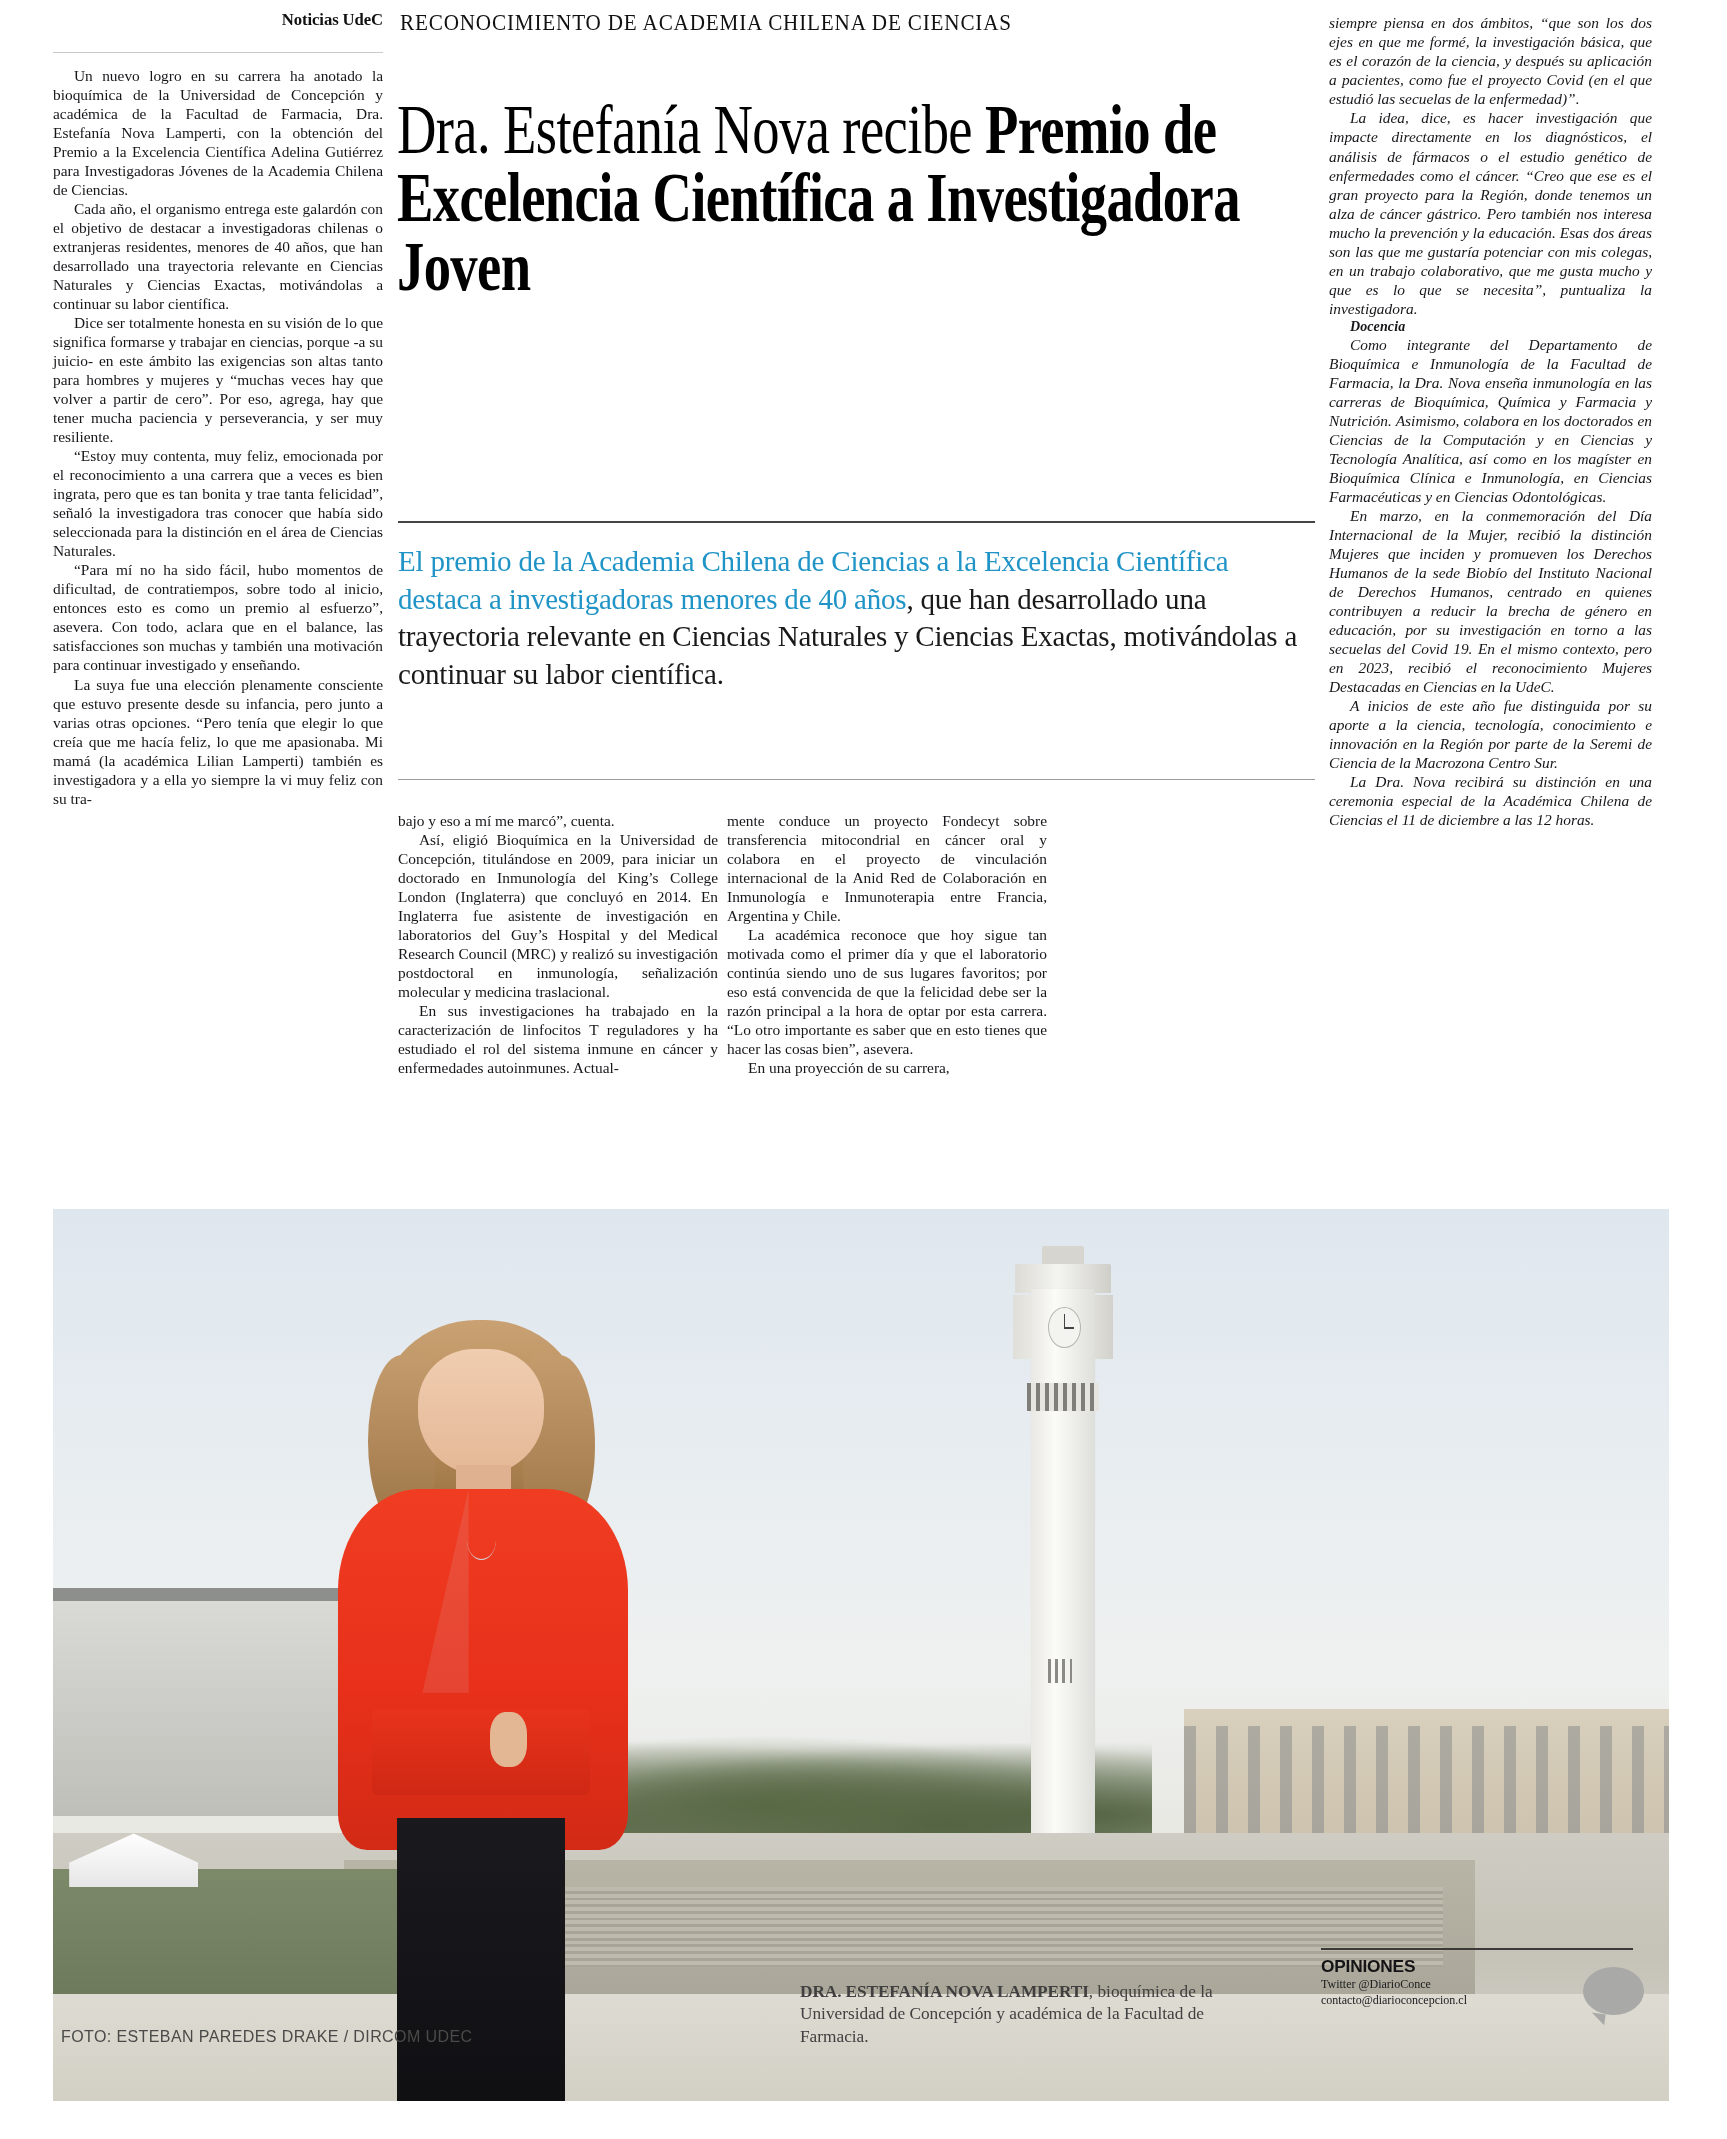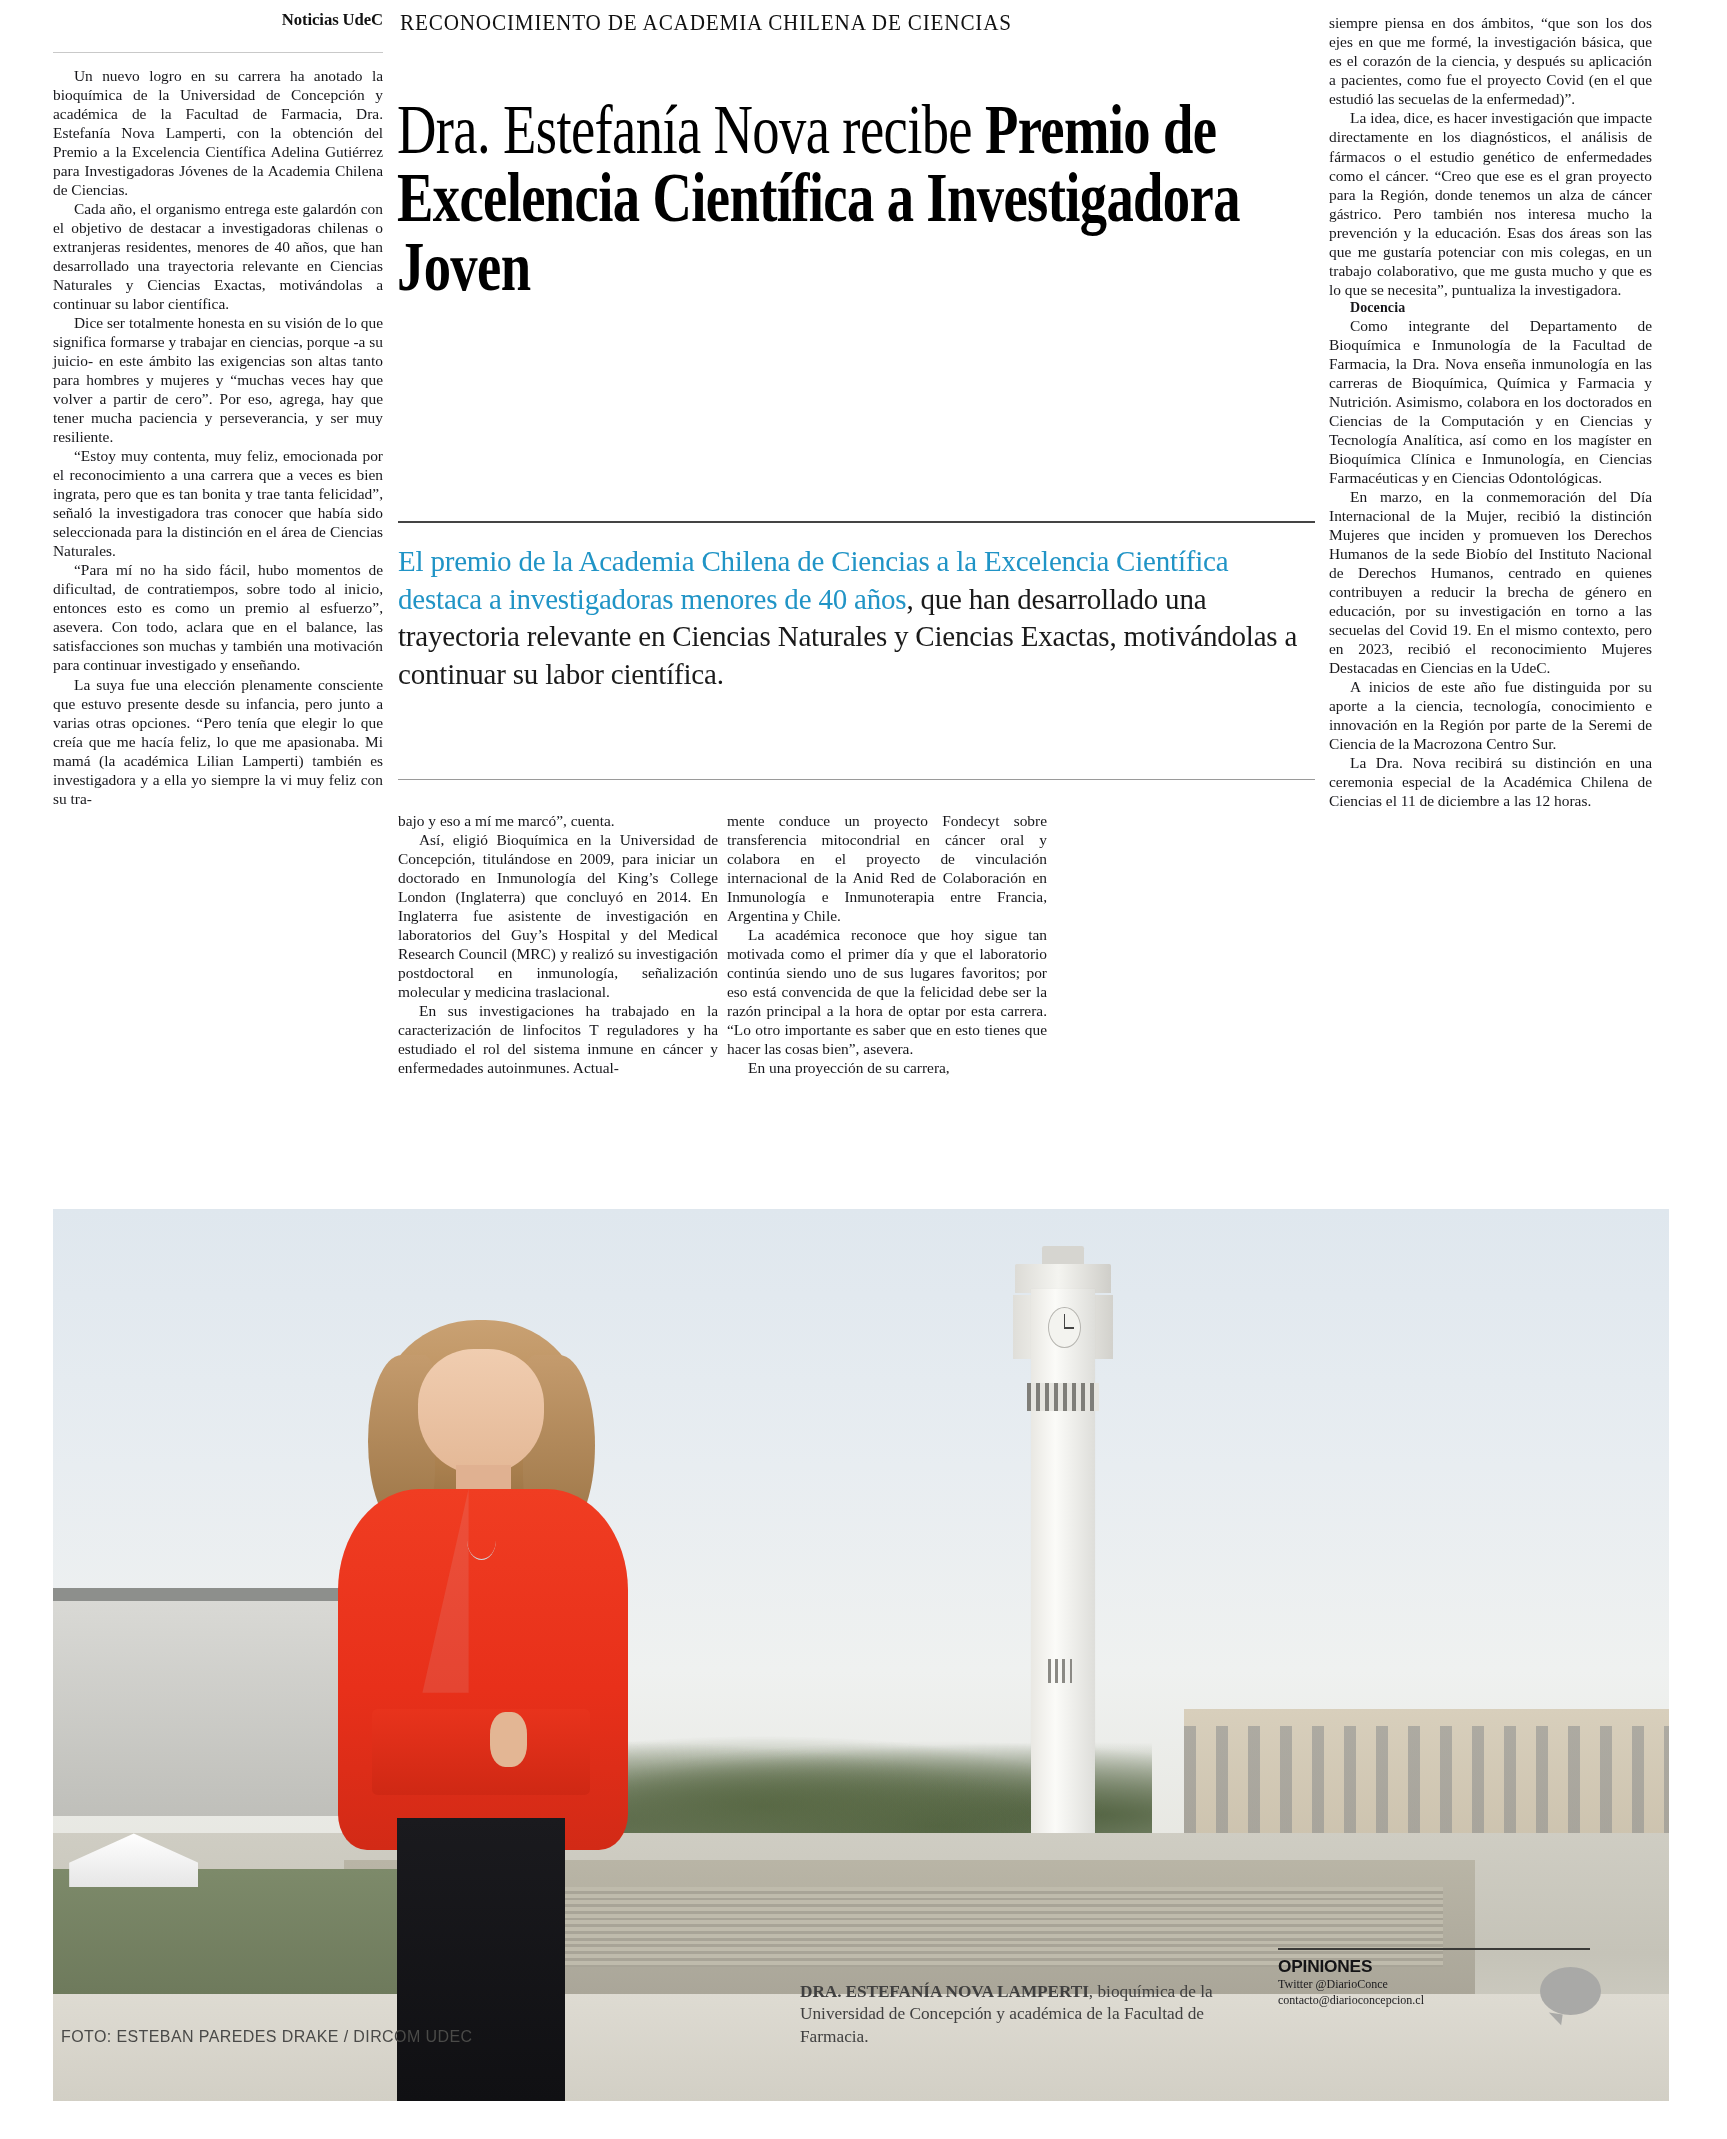--- a/index.html
+++ b/index.html
@@ -263,21 +263,21 @@
     font-size:16px; letter-spacing:0.4px; color:#4a4a48;
   }
   .caption {
     position:absolute; left:800px; top:1981px; width:468px;
     font-family:"Liberation Serif", serif;
     font-size:17.3px; line-height:1.30; color:#404040;
   }
   .caption b { font-weight:bold; letter-spacing:-0.1px; }
 
   .opin {
-    position:absolute; left:1278px; top:1948px; width:329px;
+    position:absolute; left:1321px; top:1948px; width:329px;
   }
   .opin-rule { width:312px; height:1.7px; background:#3a3a38; margin-bottom:6.7px; }
   .opin-title {
     font-family:"Liberation Sans", sans-serif;
     font-weight:bold; font-size:17.3px; letter-spacing:-0.2px; color:#141416;
   }
   .opin-line {
     font-family:"Liberation Serif", serif;
     font-size:12px; line-height:1.32; color:#1b1b1e;
   }
@@ -330,21 +330,21 @@
     <p>Así, eligió Bioquímica en la Universidad de Concepción, titulándose en 2009, para iniciar un doctorado en Inmunología del King’s College London (Inglaterra) que concluyó en 2014. En Inglaterra fue asistente de investigación en laboratorios del Guy’s Hospital y del Medical Research Council (MRC) y realizó su investigación postdoctoral en inmunología, señalización molecular y medicina traslacional.</p>
     <p>En sus investigaciones ha trabajado en la caracterización de linfocitos T reguladores y ha estudiado el rol del sistema inmune en cáncer y enfermedades autoinmunes. Actual-</p>
   </div>
 
   <div class="col col3 body" style="top:811px;">
     <p class="noind">mente conduce un proyecto Fondecyt sobre transferencia mitocondrial en cáncer oral y colabora en el proyecto de vinculación internacional de la Anid Red de Colaboración en Inmunología e Inmunoterapia entre Francia, Argentina y Chile.</p>
     <p>La académica reconoce que hoy sigue tan motivada como el primer día y que el laboratorio continúa siendo uno de sus lugares favoritos; por eso está convencida de que la felicidad debe ser la razón principal a la hora de optar por esta carrera. “Lo otro importante es saber que en esto tienes que hacer las cosas bien”, asevera.</p>
     <p>En una proyección de su carrera,</p>
   </div>
 
-  <div class="col col4 body" style="top:13.4px;">
+  <div class="col col4 body" style="top:13.4px;font-style:italic;">
     <p class="noind">siempre piensa en dos ámbitos, “que son los dos ejes en que me formé, la investigación básica, que es el corazón de la ciencia, y después su aplicación a pacientes, como fue el proyecto Covid (en el que estudió las secuelas de la enfermedad)”.</p>
     <p>La idea, dice, es hacer investigación que impacte directamente en los diagnósticos, el análisis de fármacos o el estudio genético de enfermedades como el cáncer. “Creo que ese es el gran proyecto para la Región, donde tenemos un alza de cáncer gástrico. Pero también nos interesa mucho la prevención y la educación. Esas dos áreas son las que me gustaría potenciar con mis colegas, en un trabajo colaborativo, que me gusta mucho y que es lo que se necesita”, puntualiza la investigadora.</p>
     <p class="subhead">Docencia</p>
     <p>Como integrante del Departamento de Bioquímica e Inmunología de la Facultad de Farmacia, la Dra. Nova enseña inmunología en las carreras de Bioquímica, Química y Farmacia y Nutrición. Asimismo, colabora en los doctorados en Ciencias de la Computación y en Ciencias y Tecnología Analítica, así como en los magíster en Bioquímica Clínica e Inmunología, en Ciencias Farmacéuticas y en Ciencias Odontológicas.</p>
     <p>En marzo, en la conmemoración del Día Internacional de la Mujer, recibió la distinción Mujeres que inciden y promueven los Derechos Humanos de la sede Biobío del Instituto Nacional de Derechos Humanos, centrado en quienes contribuyen a reducir la brecha de género en educación, por su investigación en torno a las secuelas del Covid 19. En el mismo contexto, pero en 2023, recibió el reconocimiento Mujeres Destacadas en Ciencias en la UdeC.</p>
     <p>A inicios de este año fue distinguida por su aporte a la ciencia, tecnología, conocimiento e innovación en la Región por parte de la Seremi de Ciencia de la Macrozona Centro Sur.</p>
     <p>La Dra. Nova recibirá su distinción en una ceremonia especial de la Académica Chilena de Ciencias el 11 de diciembre a las 12 horas.</p>
   </div>
 
   <div class="photo">

